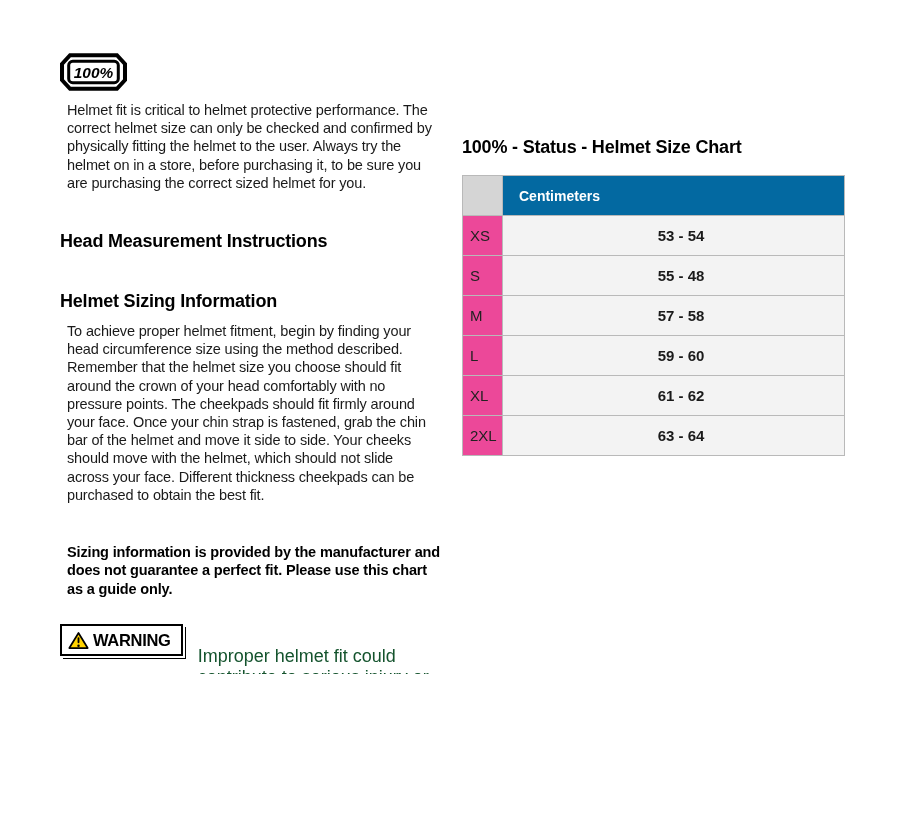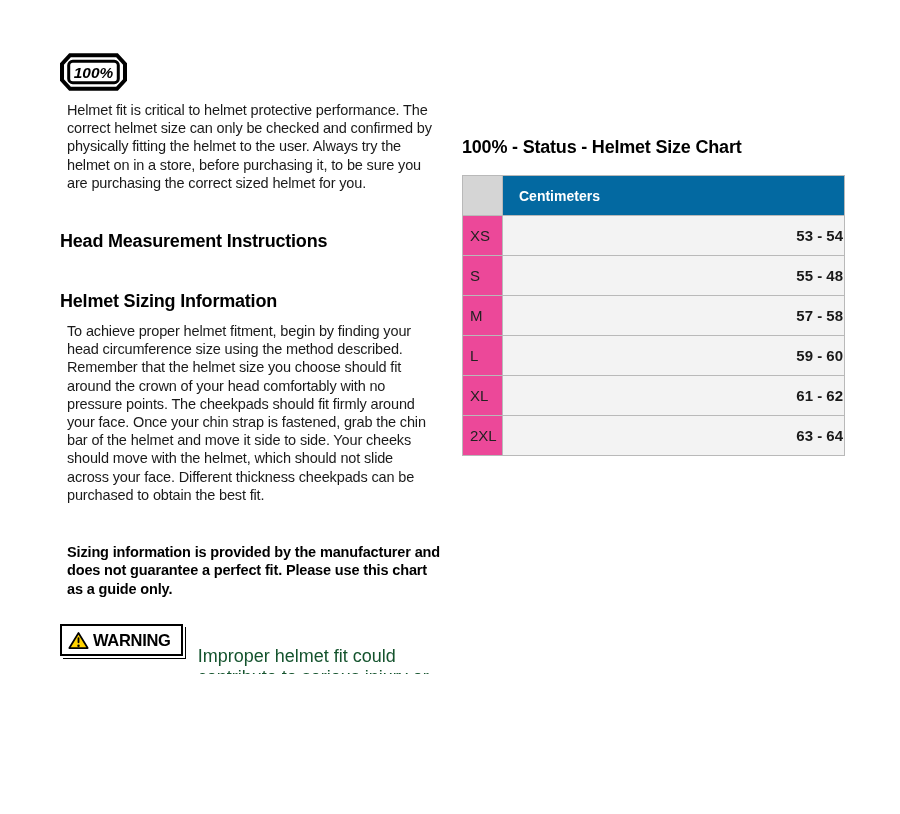--- a/index.html
+++ b/index.html
@@ -127,21 +127,21 @@
     color: #222222;
     padding-left: 7px;
     text-align: left;
   }
   .value-cell {
     background: #f3f3f3;
     font-size: 15px;
     font-weight: 600;
     color: #1a1a1a;
     padding-left: 16px;
-    text-align: right;
+    text-align: center;
   }
 </style>
 </head>
 <body>
 
 <div class="page">
 
   <div class="left-col">
 
     <svg class="brand-logo" viewBox="0 0 100 56" xmlns="http://www.w3.org/2000/svg">

